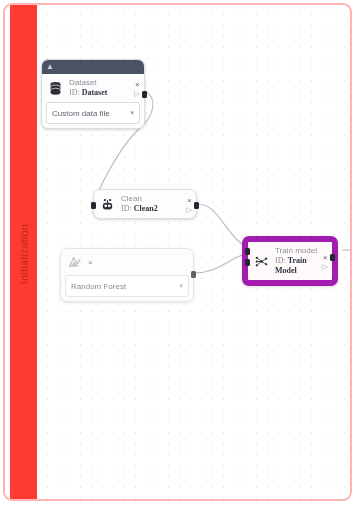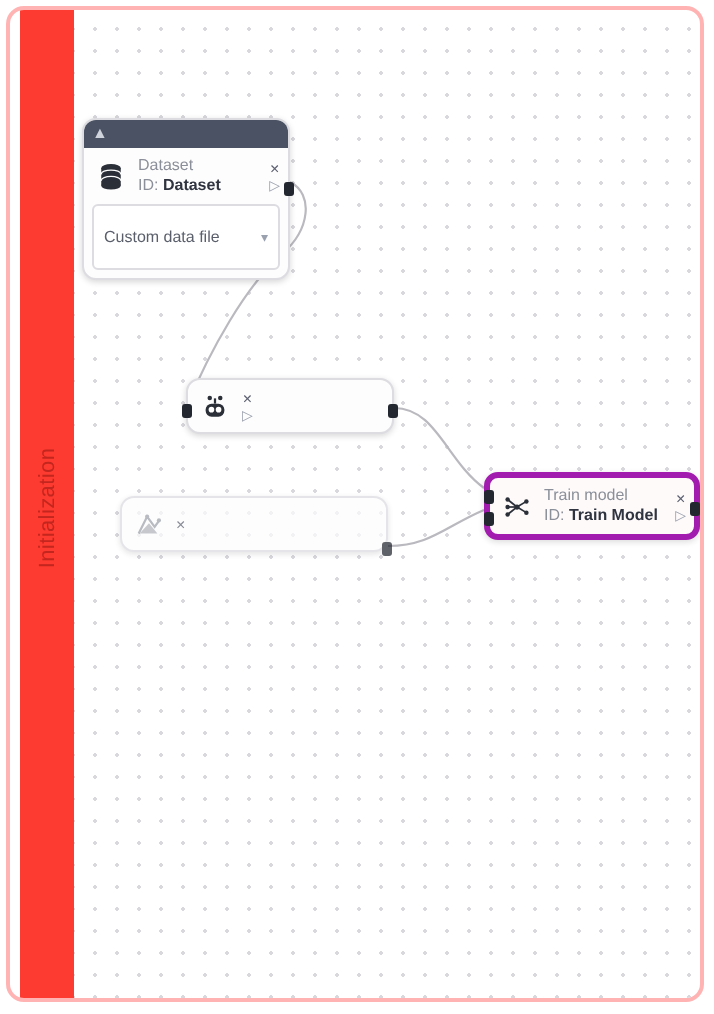--- a/index.html
+++ b/index.html
@@ -120,20 +120,21 @@
     min-width: 0;
     line-height: 1.25;
   }
   .node-title {
     font-size: 8px;
     color: #8b8f99;
   }
   .node-id {
     font-size: 8px;
     color: #8b8f99;
+    font-family: Liberation Serif, serif;
   }
   .node-id b {
     color: #2f3440;
     font-weight: bold;
   }
   .node-actions {
     display: flex;
     flex-direction: column;
     align-items: center;
     gap: 1px;
@@ -146,21 +147,21 @@
     cursor: pointer;
   }
   .node-actions .play-btn {
     font-size: 7px;
     color: #9aa0ad;
     line-height: 1;
     cursor: pointer;
   }
   .node-select {
     margin: 0 4px 4px 4px;
-    height: 33px;
+    height: 22px;
     box-sizing: border-box;
     border: 1px solid #dcdce1;
     border-radius: 3px;
     background: #fff;
     display: flex;
     align-items: center;
     justify-content: space-between;
     padding: 0 5px;
     font-size: 8px;
     color: #5a5f6b;
@@ -195,22 +196,22 @@
   }
   #node-model {
     left: 55px;
     top: 243px;
     width: 134px;
     opacity: 0.72;
   }
   #node-train {
     left: 237px;
     top: 231px;
-    width: 108px;
-    border: 3px solid #a21caf;
+    width: 96px;
+    border: 6px solid #a21caf;
     background: #fefafa;
     box-shadow: 0 1px 3px rgba(0,0,0,0.14);
   }
   #node-model .node-title,
   #node-model .node-id { color: #9da1ab; }
   #node-model .node-id b { color: #4a4f5b; }
 </style>
 </head>
 <body>
 
@@ -273,20 +274,27 @@
       <span class="node-icon">
         <svg width="15" height="15" viewBox="0 0 16 16">
           <rect x="3" y="6.2" width="10" height="7" rx="3.2" fill="#2b2f38"></rect>
           <circle cx="6.1" cy="9.4" r="1.5" fill="#ffffff"></circle>
           <circle cx="9.9" cy="9.4" r="1.5" fill="#ffffff"></circle>
           <rect x="7.4" y="3.4" width="1.2" height="2.8" fill="#2b2f38"></rect>
           <circle cx="5.2" cy="3.2" r="1.2" fill="#2b2f38"></circle>
           <circle cx="10.8" cy="3.2" r="1.2" fill="#2b2f38"></circle>
         </svg>
       </span>
+      <span class="node-text">
+        <div class="node-title">Clean</div>
+        <div class="node-id">
+          <span>ID:</span>
+          <b>Clean2</b>
+        </div>
+      </span>
       <span class="node-actions">
         <span class="x-btn">×</span>
         <span class="play-btn">▷</span>
       </span>
     </div>
     <div class="port in" style="top: 12px;"></div>
     <div class="port out" style="top: 12px;"></div>
   </div>
 
   <div class="node" id="node-model">
@@ -295,20 +303,24 @@
         <svg width="15" height="15" viewBox="0 0 16 16">
           <path d="M2.5 12.5 L7 3.5 L11 9 L13.5 5.5" fill="none" stroke="#9da1ab" stroke-width="1.2"></path>
           <path d="M3 12.5 L8 7 L12.5 12.5 Z" fill="#9da1ab" opacity="0.8"></path>
           <circle cx="7" cy="3.5" r="1.1" fill="#9da1ab"></circle>
           <circle cx="13.3" cy="5.5" r="1.1" fill="#9da1ab"></circle>
         </svg>
       </span>
       <span class="node-actions">
         <span class="x-btn">×</span>
       </span>
+    </div>
+    <div class="node-select">
+      <span>Random Forest</span>
+      <span class="sel-chev">▾</span>
     </div>
     <div class="port out" style="top: 22px;"></div>
   </div>
 
   <div class="node" id="node-train">
     <div class="node-body">
       <span class="node-icon">
         <svg width="15" height="15" viewBox="0 0 16 16">
           <line x1="3" y1="4" x2="8" y2="8" stroke="#2b2f38" stroke-width="0.9"></line>
           <line x1="3" y1="8" x2="8" y2="8" stroke="#2b2f38" stroke-width="0.9"></line>

